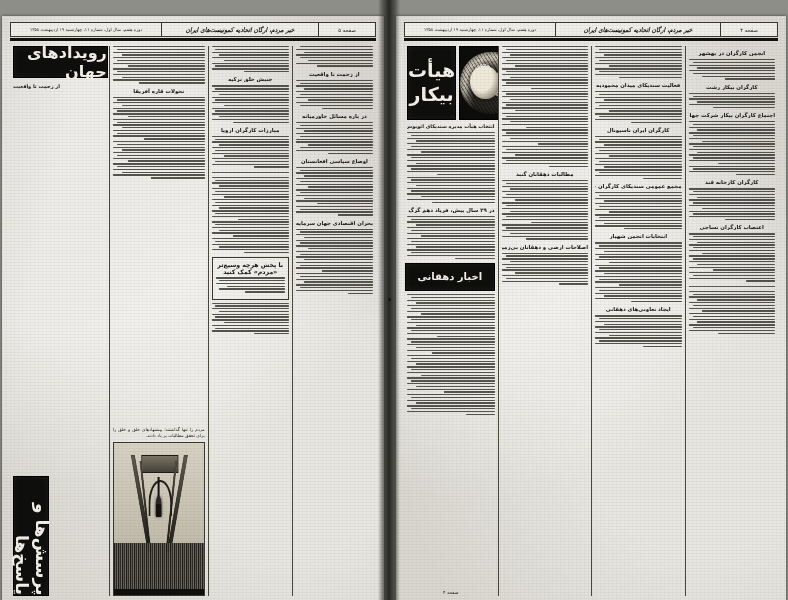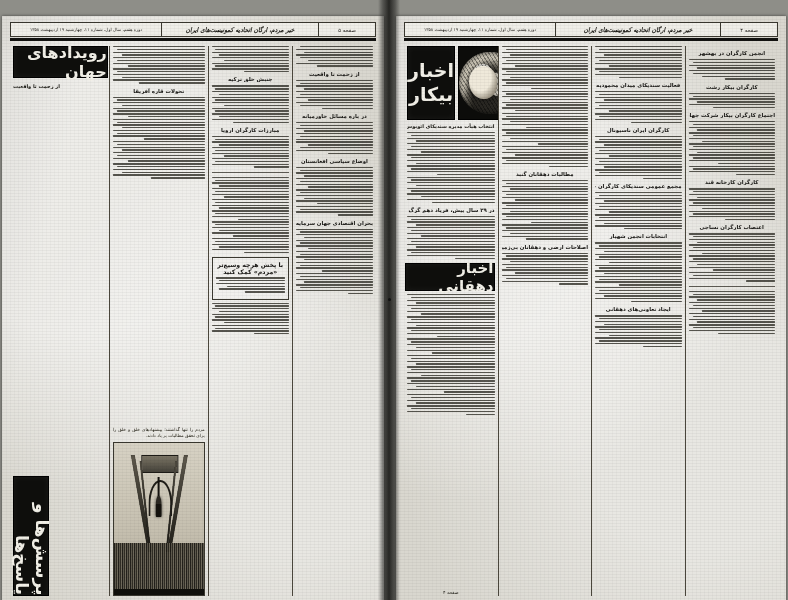--- a/index.html
+++ b/index.html
@@ -116,21 +116,21 @@
     display:flex;align-items:center;justify-content:center;
     border:1px solid #000;
     font-weight:700;
     box-shadow:inset 0 0 6px rgba(255,255,255,.06);
   }
   .plate.h-world{height:30px;font-size:16px;letter-spacing:-.3px;}
   .plate.h-workers{
     height:72px;width:92px;font-size:19px;line-height:1.25;
     flex-direction:column;
   }
-  .plate.h-peasant{height:26px;font-size:15px;}
+  .plate.h-peasant{height:26px;font-size:10px;}
   .plate.h-qa{
     writing-mode:vertical-rl;height:118px;width:34px;
     font-size:17px;line-height:1.15;letter-spacing:-.5px;
   }
 
   
   .engrave-box{
     width:78px;height:72px;background:#0c0c0a;
     border:1px solid #000;display:flex;align-items:center;justify-content:center;
   }
@@ -915,21 +915,21 @@
               <div class="ln s100"></div>
                 <div class="ln s95"></div>
                 <div class="ln s100"></div>
                 <div class="ln s33"></div>
             </div>
           </div>
 
           <div class="col" style="flex:1 1 25%;">
             <div style="display:flex;flex-direction:row-reverse;align-items:stretch;gap:3px;margin-bottom:3px;">
               <div class="plate h-workers">
-                <span>اخبار</span>
+                <span>هیأت</span>
                 <span>بیکار</span>
               </div>
               <div class="engrave-box">
                 <div class="engrave"></div>
               </div>
             </div>
 
             <div class="lead">انتخاب هیأت مدیره سندیکای اتوبوس‌های سنگین</div>
             <div class="tb">
               <div class="ln s100"></div>

